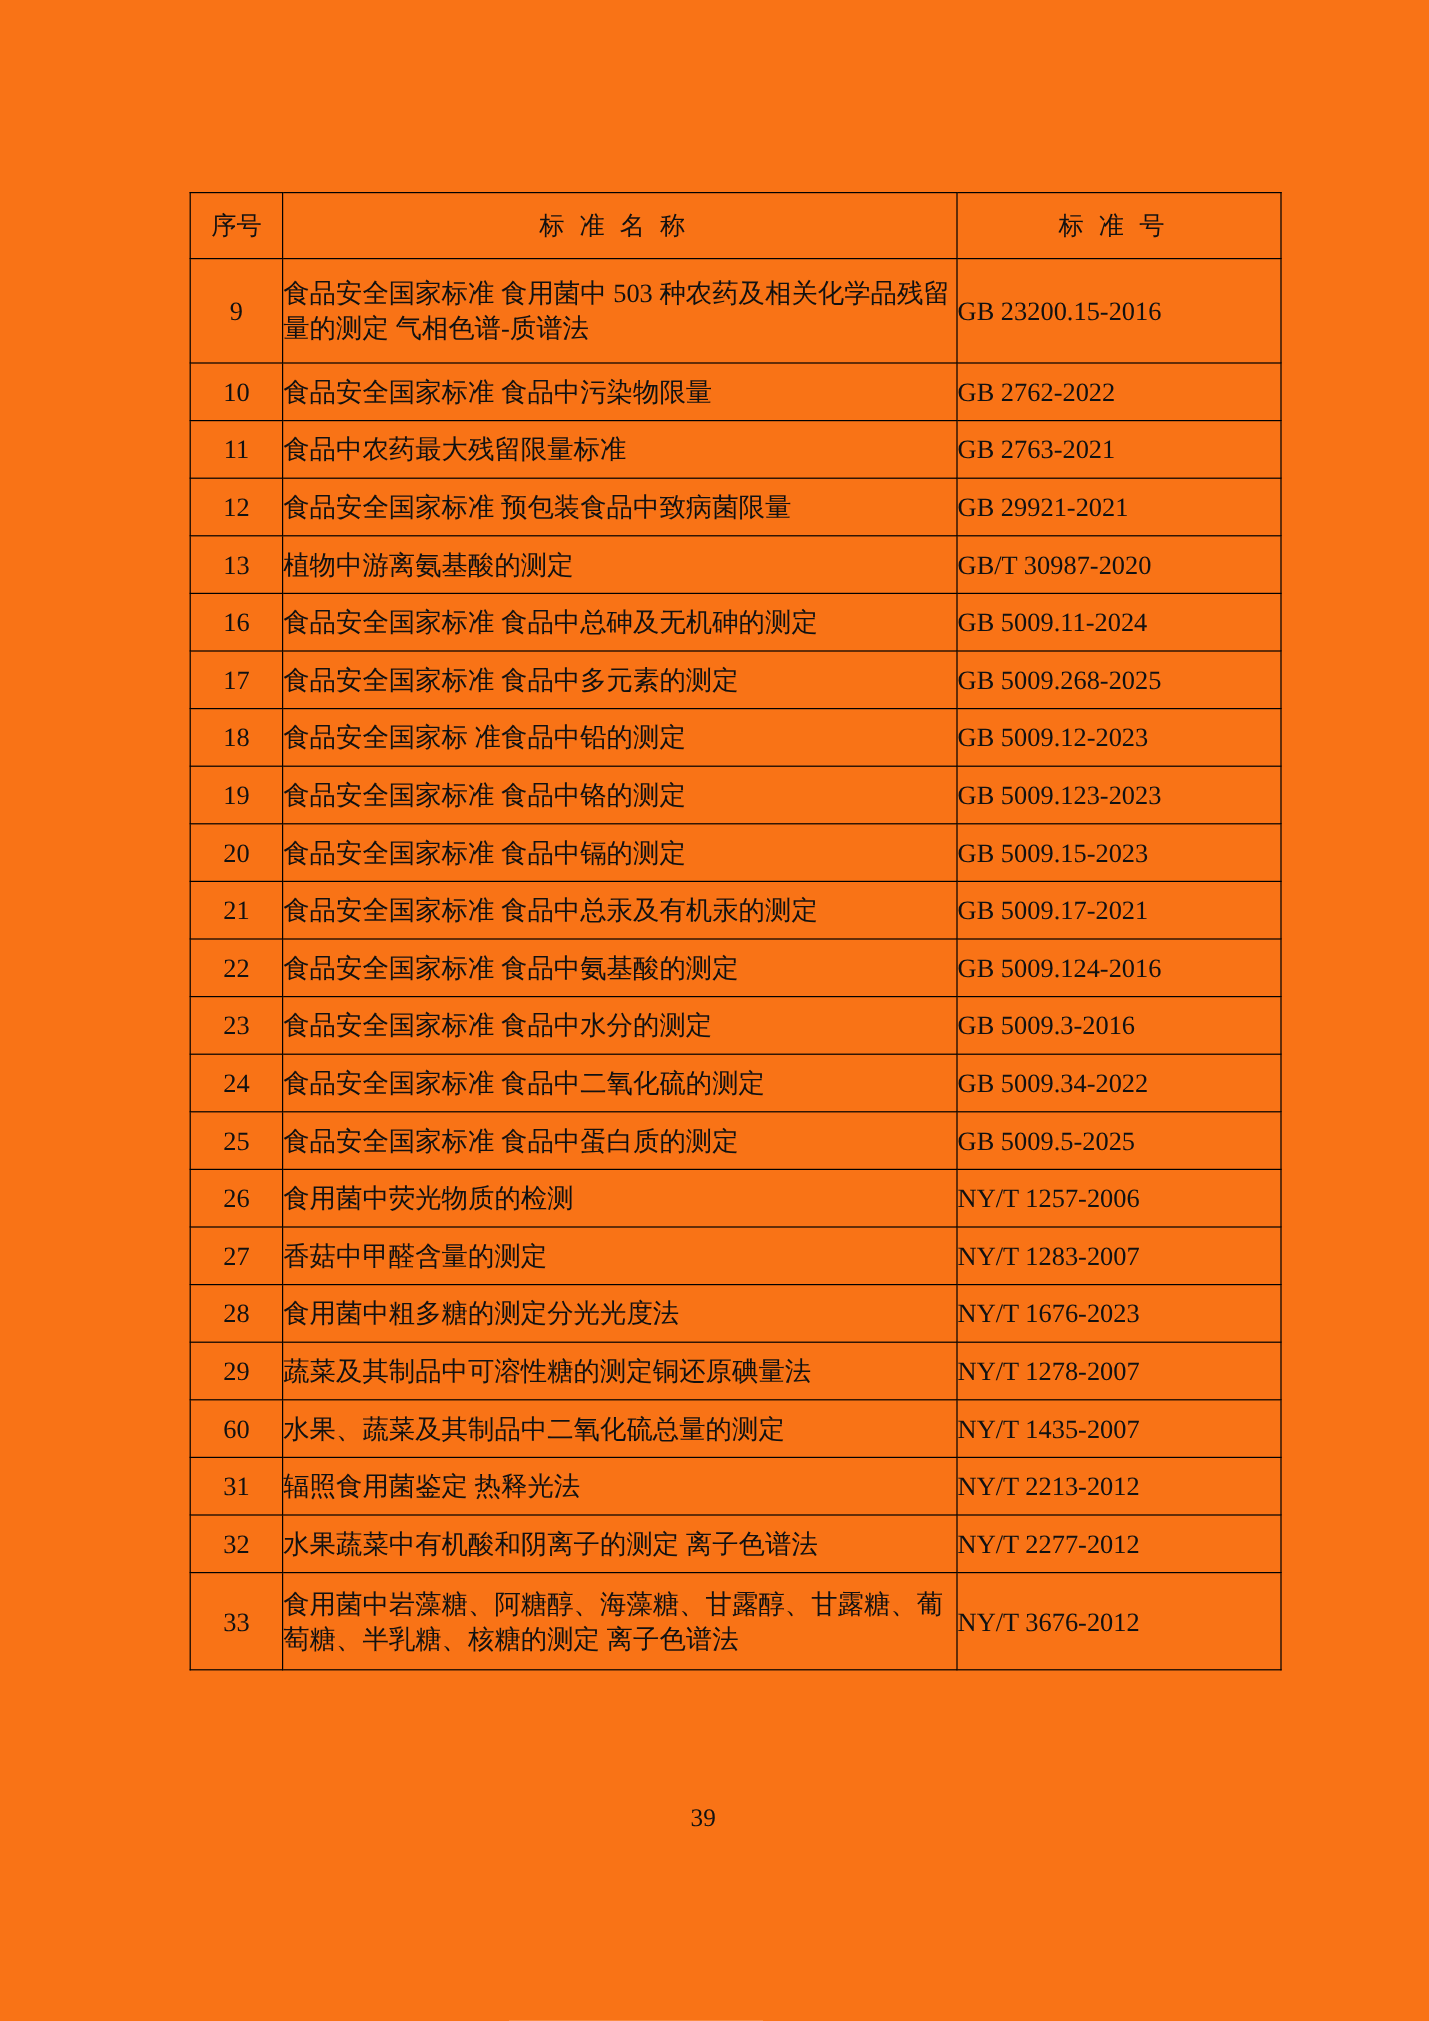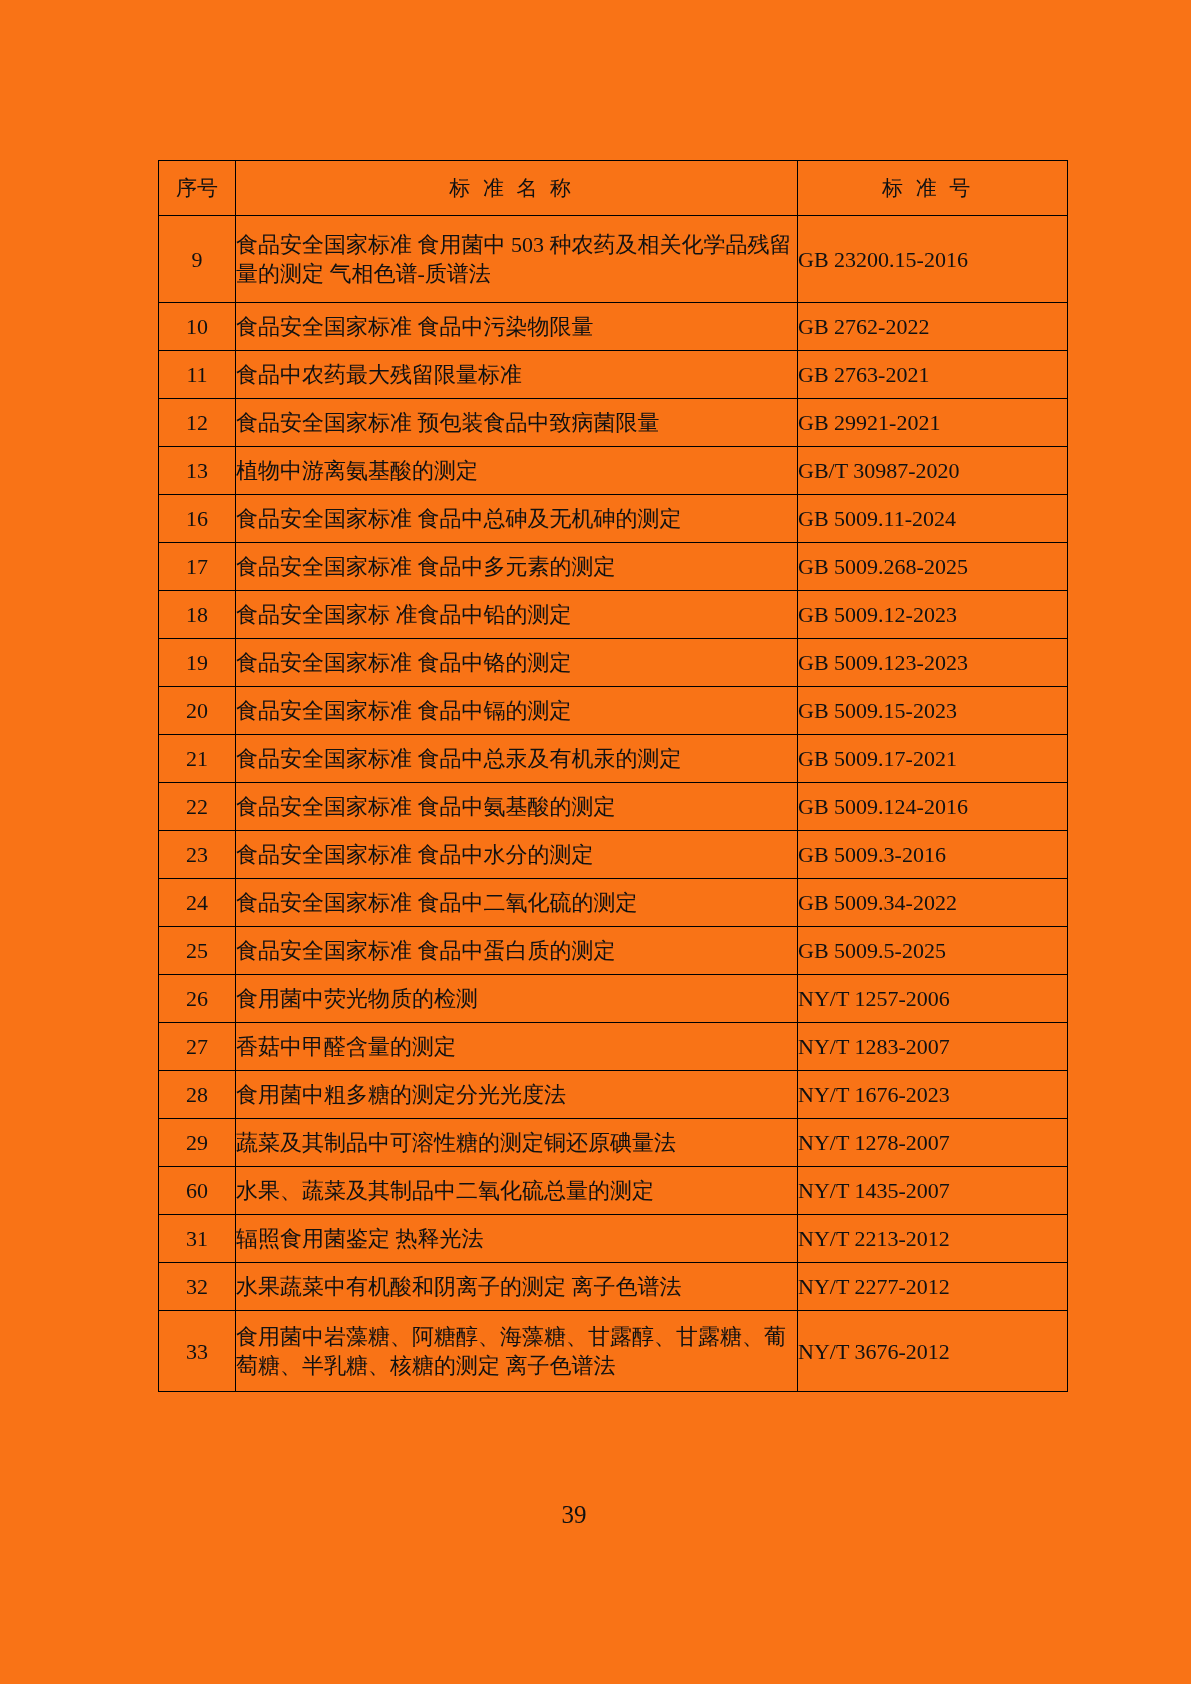--- a/index.html
+++ b/index.html
@@ -23,22 +23,22 @@
   }
   th.h-name span, th.h-code span { letter-spacing: 0.6em; }
   td.no { text-align: center; }
   td.name { padding-left: 11px; padding-right: 6px; }
   td.code { padding-left: 10px; }
   tr.single td { height: 47px; }
   tr.double td { height: 80px; }
   tr.double.first td { height: 86px; }
   tr.double.first td.code { text-align: left; padding-left: 0; }
   .page-number {
-    position: absolute; top: 1503px; left: 4px; width: 1140px; text-align: center;
-    font-size: 25px; line-height: 24px;
+    position: absolute; top: 1503px; left: 16px; width: 1140px; text-align: center;
+    font-size: 21px; line-height: 24px;
   }
 </style>
 </head>
 <body>
 
 <div class="page">
   <table class="std">
     <colgroup>
       <col class="c-no">
         <col class="c-name">

